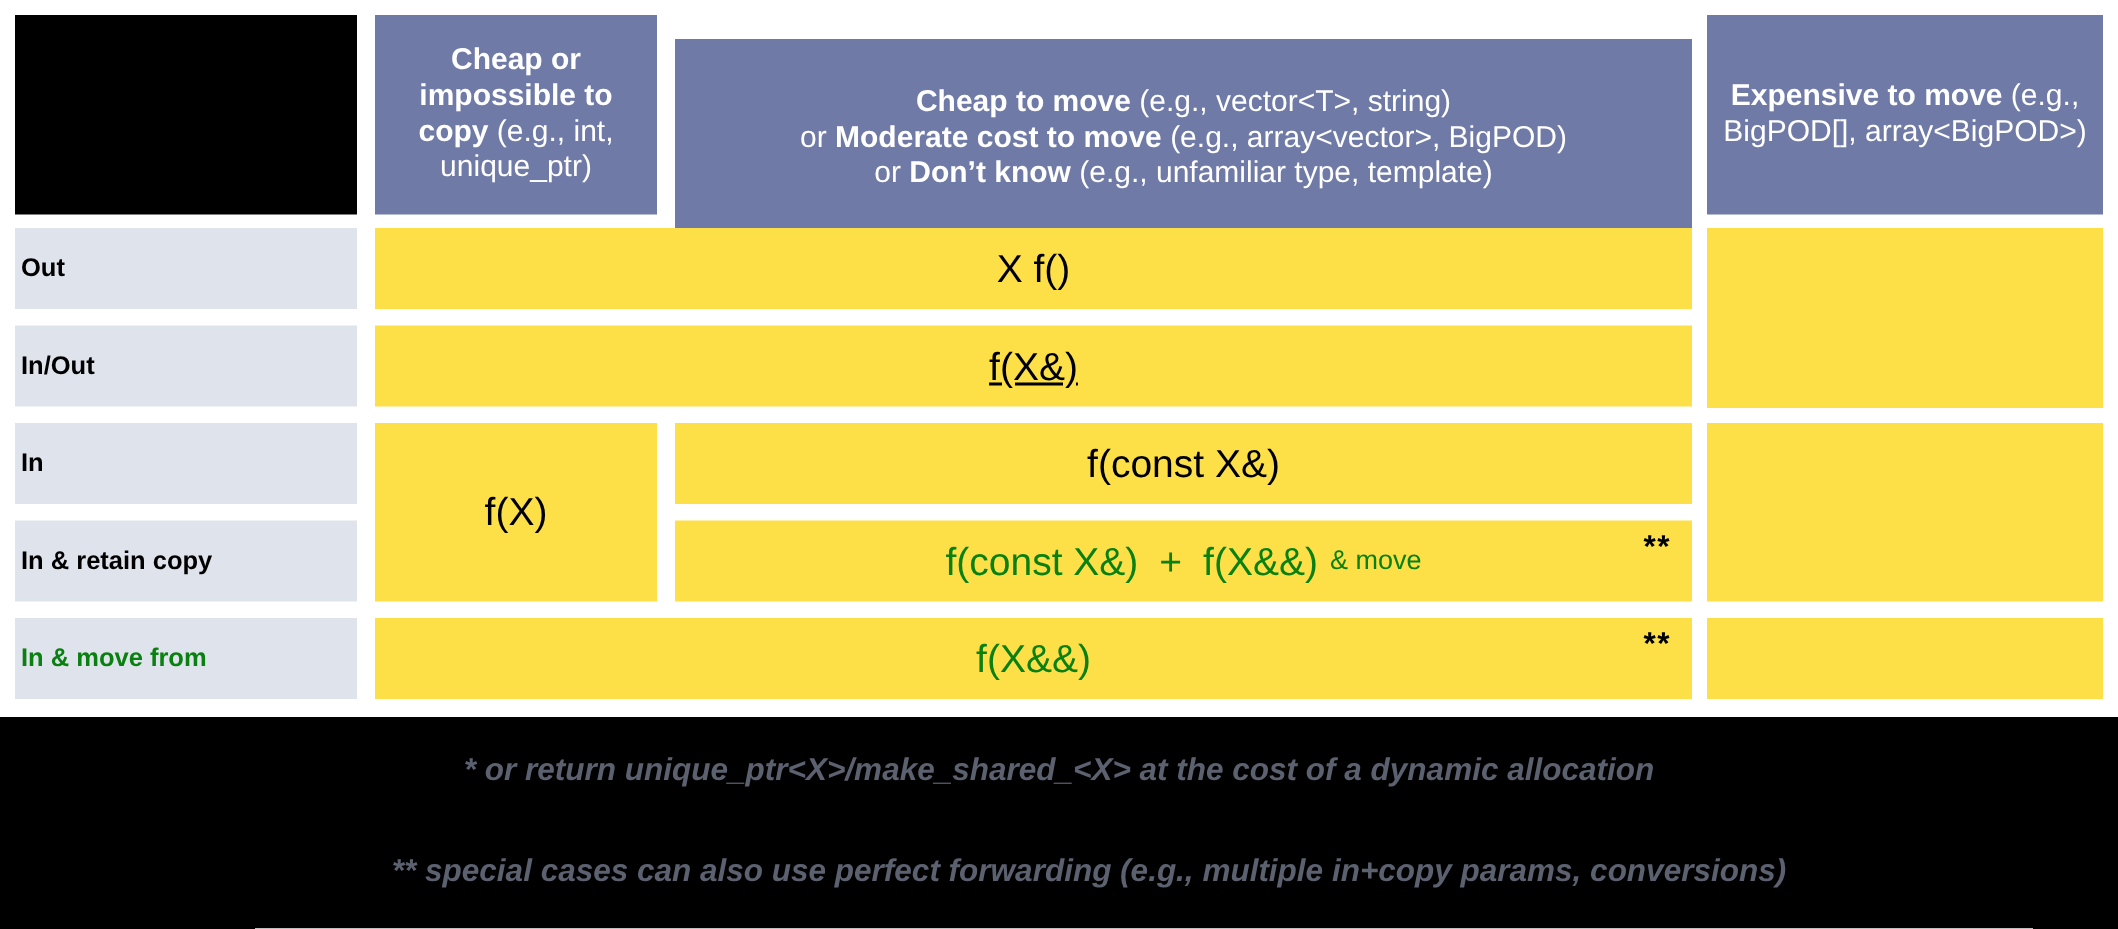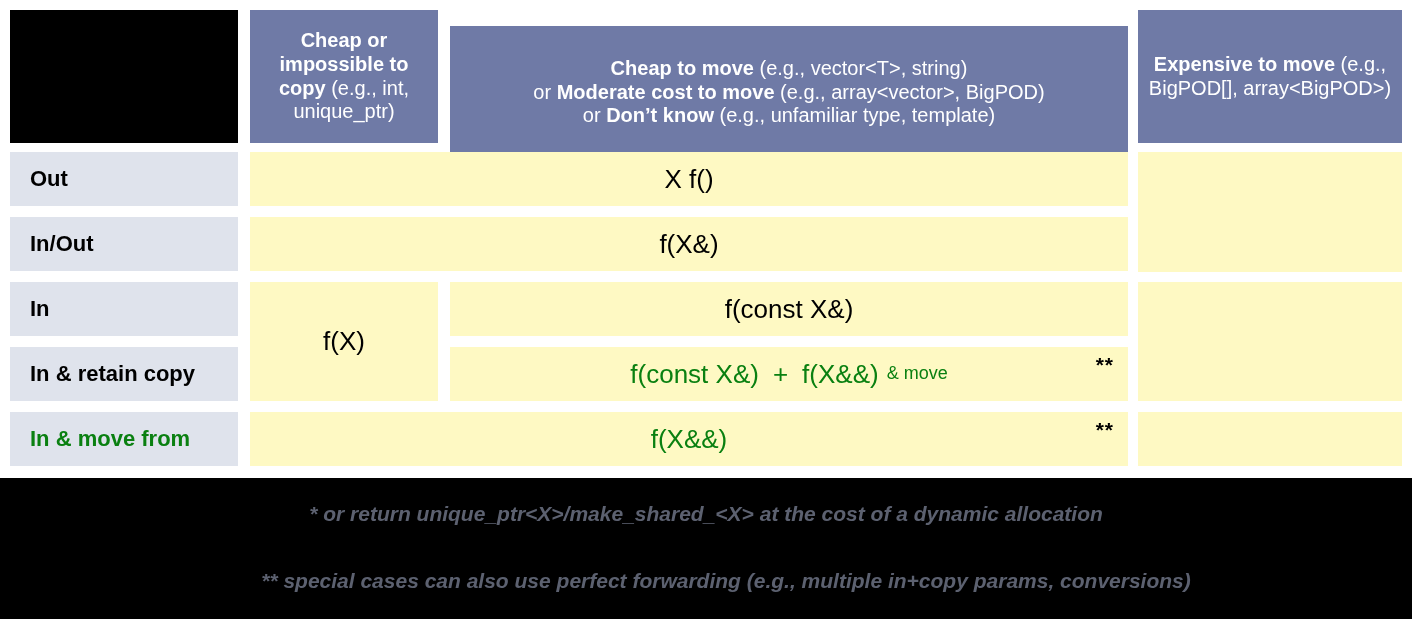--- a/index.html
+++ b/index.html
@@ -37,31 +37,31 @@
     font-size:20px;
     padding:4px 8px;
     font-weight:400;
   }
   .hdr b{font-weight:bold;}
 
   
   .rowlab{
     background:#dfe3ec;
     color:#000000;
-    font-size:22px;
+    font-size:17px;
     font-weight:bold;
     justify-content:flex-start;
     text-align:left;
-    padding-left:20px;
+    padding-left:4px;
   }
   .rowlab.green{ color:#0a8011; }
 
   
   .val{
-    background:#fef9c3;
+    background:#fde047;
     color:#000000;
     font-size:26px;
     font-weight:400;
   }
   .val.green{ color:#0a8011; }
   .val.empty{}
 
   .small-move{ font-size:18px; }
   .plus{ padding:0 14px; }
 
@@ -126,21 +126,21 @@
   <div class="cell val" style="left:250px; top:152px; width:878px; height:54px;">
     <span>X f()</span>
   </div>
   <div class="cell val empty" style="left:1138px; top:152px; width:264px; height:120px;">
     <span></span>
   </div>
 
   <div class="cell rowlab" style="left:10px; top:217px; width:228px; height:54px;">
     <span>In/Out</span>
   </div>
-  <div class="cell val" style="left:250px; top:217px; width:878px; height:54px;">
+  <div class="cell val" style="left:250px; top:217px; width:878px; height:54px;text-decoration:underline;">
     <span>f(X&amp;)</span>
   </div>
 
   <div class="cell rowlab" style="left:10px; top:282px; width:228px; height:54px;">
     <span>In</span>
   </div>
 
   <div class="cell val" style="left:250px; top:282px; width:188px; height:119px;">
     <span>f(X)</span>
   </div>

